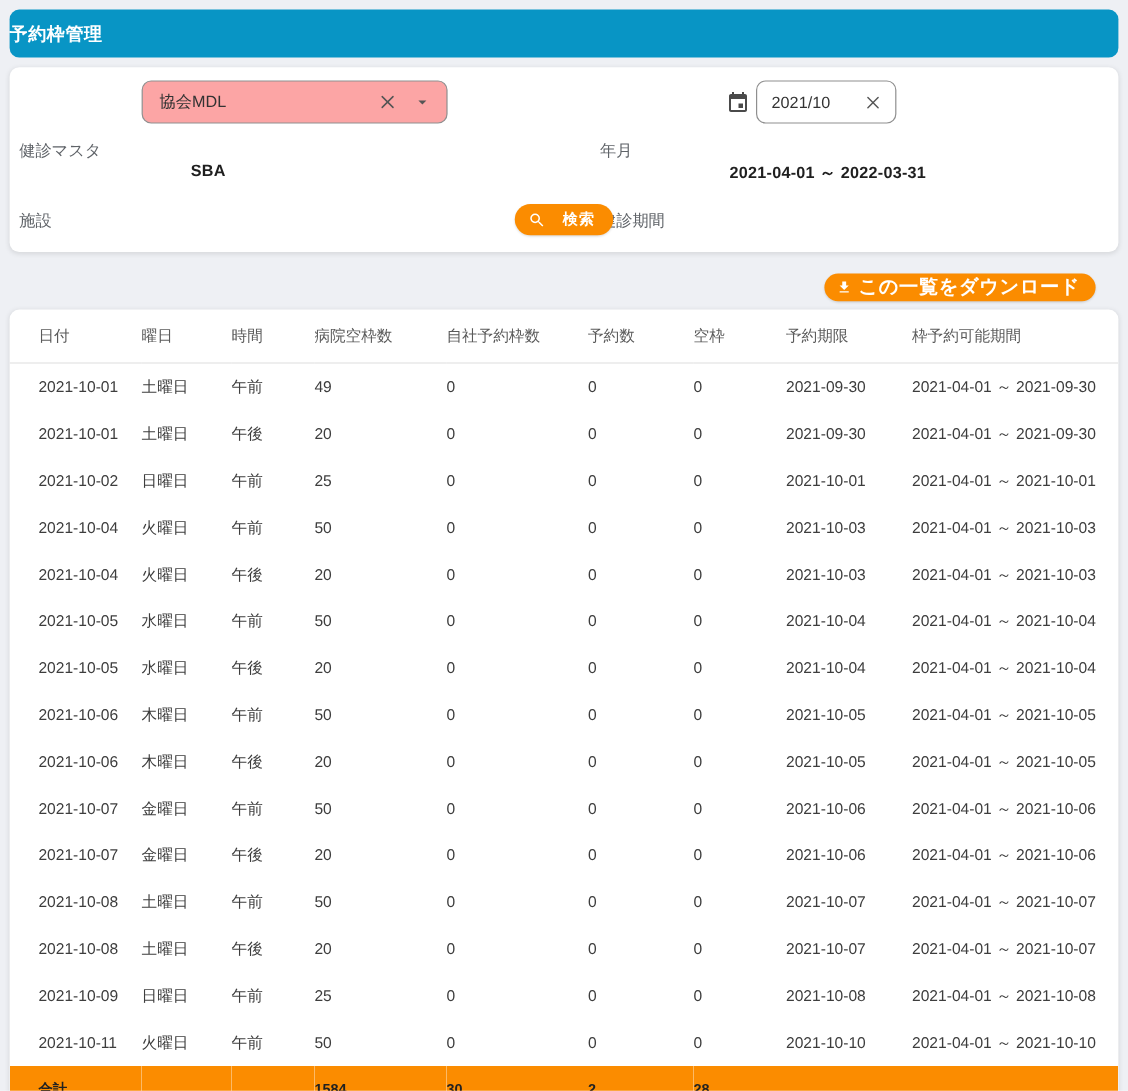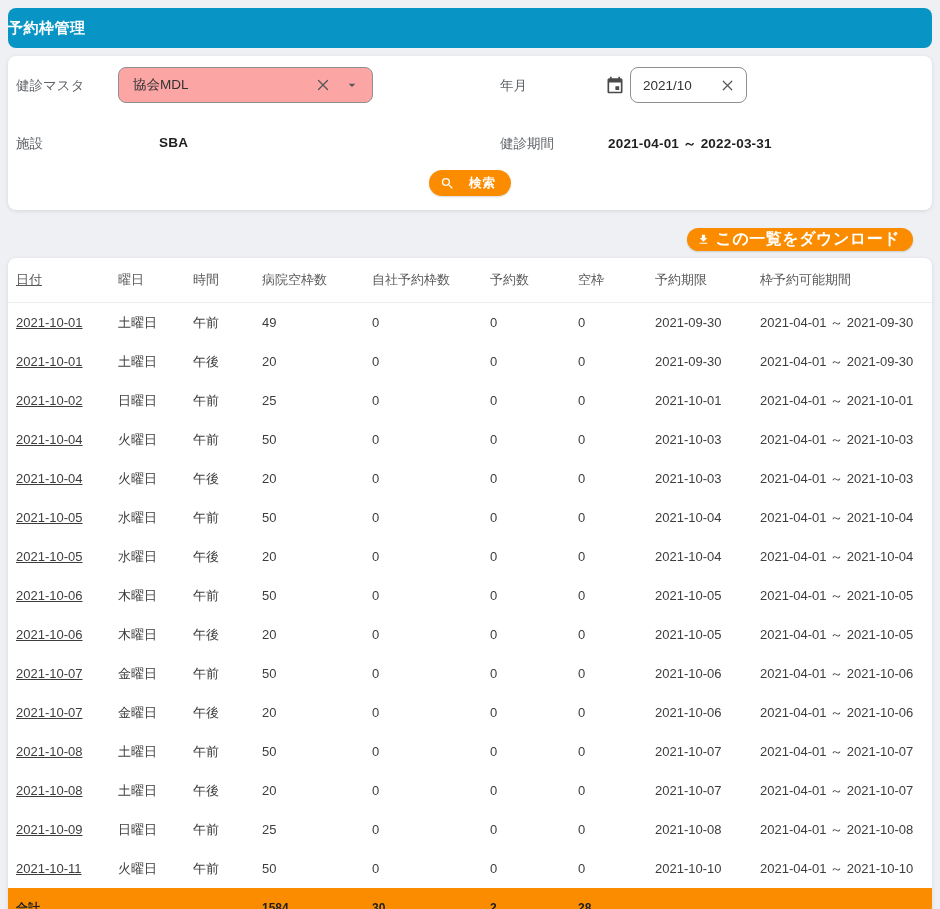--- a/index.html
+++ b/index.html
@@ -13,21 +13,21 @@
     position:absolute;left:8px;right:8px;top:8px;height:40px;
     background:#0895c5;border-radius:8px;
     display:flex;align-items:center;padding-left:0;box-sizing:border-box;
     color:#ffffff;font-size:15px;font-weight:700;letter-spacing:.5px;
   }
   .card{
     position:absolute;left:8px;right:8px;background:#ffffff;border-radius:8px;
     box-shadow:0 1px 4px rgba(0,0,0,.10);
   }
   .filter-card{top:56px;height:154px;}
-  .lbl{position:absolute;font-size:13.5px;color:#5f6368;white-space:nowrap;}
+  .lbl{position:absolute;font-size:13.5px;color:#5f6368;white-space:nowrap;margin-top:40px;}
   .val{position:absolute;font-size:13.5px;color:#1f1f1f;font-weight:700;white-space:nowrap;letter-spacing:.2px;}
   .select{
     position:absolute;left:110px;top:11px;width:255px;height:36px;
     border:1px solid #8f8f8f;border-radius:8px;box-sizing:border-box;
     display:flex;align-items:center;padding:0 12px 0 14px;
     font-size:13.5px;color:#333;background:#fca5a5;cursor:pointer;
   }
   .select .grow{flex:1;}
   .dateinput{
     position:absolute;left:622px;top:11px;width:117px;height:36px;
@@ -56,21 +56,21 @@
   table{width:100%;border-collapse:collapse;table-layout:fixed;}
   th{
     height:44px;text-align:left;vertical-align:middle;
     color:#5a5a5a;font-weight:500;font-size:13px;
     border-bottom:1px solid #ececec;padding:0;white-space:nowrap;overflow:hidden;
   }
   td{
     height:39px;vertical-align:middle;color:#3d3d3d;font-size:13px;
     padding:0;white-space:nowrap;overflow:hidden;
   }
-  th:first-child,td:first-child{padding-left:8px;text-decoration:underline;}
+  th:first-child,td:first-child{padding-left:24px;}
   tfoot td{
     background:#fb8c00;height:40px;color:#212121;font-weight:700;font-size:12px;
   }
 </style>
 </head>
 <body>
 
 <div class="titlebar">
   <span>予約枠管理</span>
 </div>

